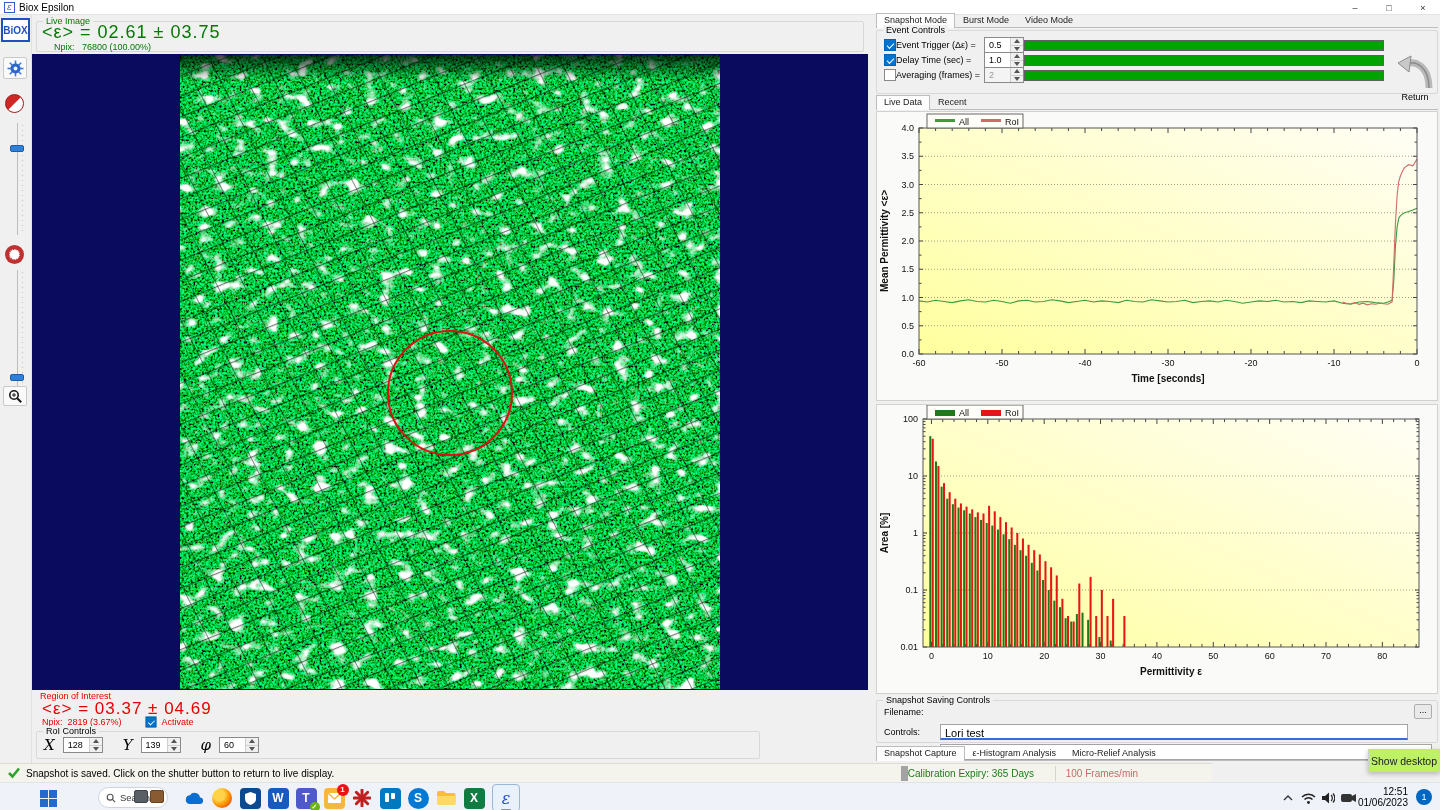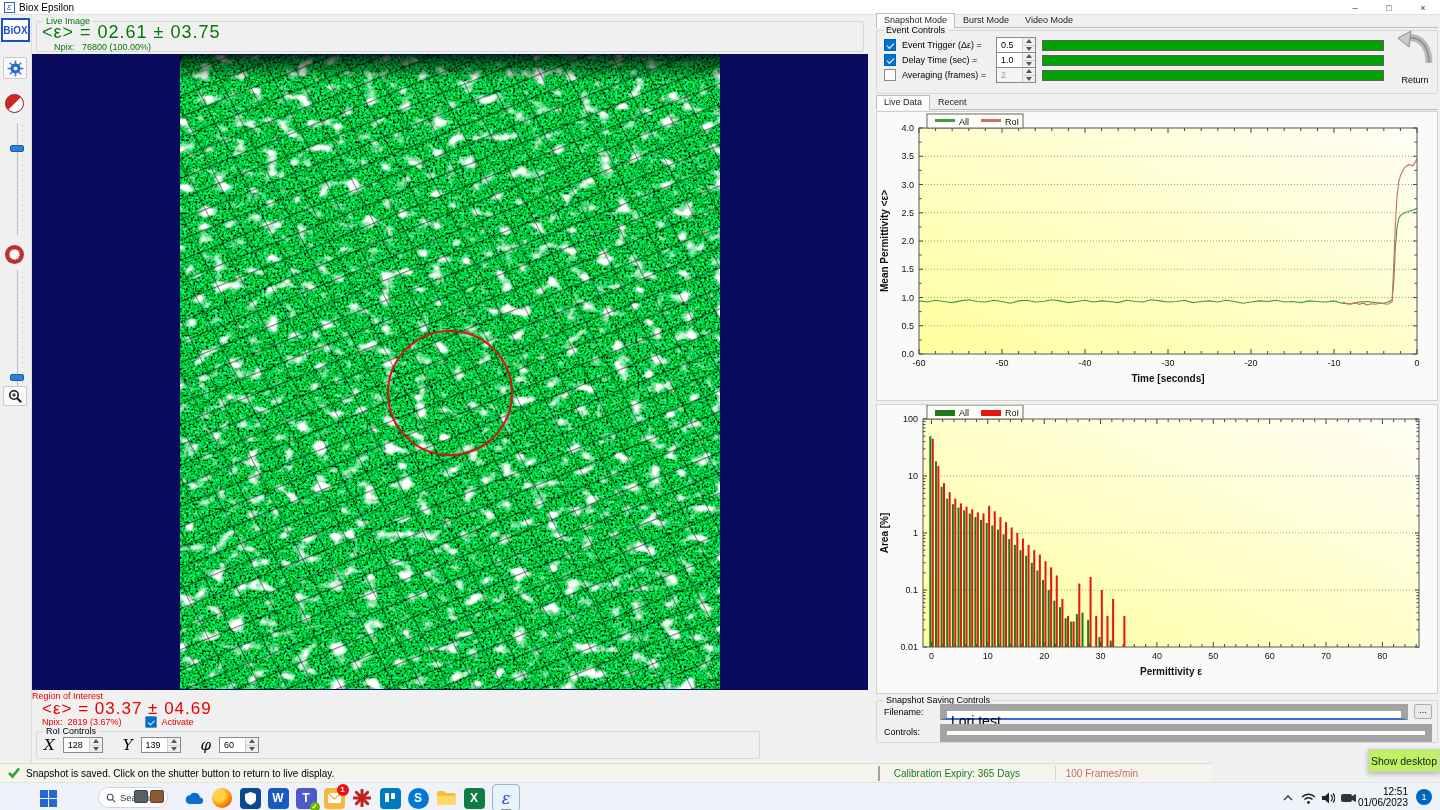--- a/index.html
+++ b/index.html
@@ -59,32 +59,32 @@
   .spinner .btns span:first-child{border-bottom:1px solid #cfcfcf;}
   .tri-up{width:0;height:0;border:3px solid transparent;border-bottom:4px solid #555;margin-top:-3px;}
   .tri-dn{width:0;height:0;border:3px solid transparent;border-top:4px solid #555;margin-bottom:-3px;}
 
   
   .tabstrip{display:flex;align-items:flex-end;border-bottom:1px solid #bcbcbc;height:15px;}
   .tab{font-size:9px;padding:1px 7px 2px 7px;border:1px solid transparent;border-bottom:none;color:#222;white-space:nowrap;}
   .tab.active{background:#fdfdfd;border-color:#bcbcbc;position:relative;top:1px;padding-bottom:3px;}
 
   
-  .ec-row{display:flex;align-items:center;gap:6px;height:16px;}
+  .ec-row{display:flex;align-items:center;height:16px;}
   .ec-label{font-size:9px;width:88px;flex:none;}
   .ec-bar{height:11px;flex:1;background:#00a400;border:1px solid #5f5f5f;}
   .return-btn{display:flex;flex-direction:column;align-items:center;}
 
   
   .chart-panel{background:#fafaf8;border:1px solid #d2d2cc;}
   svg text{font-family:"Liberation Sans",sans-serif;font-size:9px;fill:#111;}
   svg .axlabel{font-size:10px;font-weight:bold;}
 
   
-  .txt{background:#fff;border:7px solid #a3a3a3;font-size:14px;padding:2px 4px;height:16px;}
+  .txt{background:#fff;border:1px solid #a3a3a3;font-size:11px;padding:2px 4px;height:16px;margin-top:20px;}
   .filename{border-bottom:2px solid #3b6bd6;}
   .btn-sm{border:1px solid #adadad;background:#e9e9e9;font-size:9px;text-align:center;border-radius:2px;}
 
   
   .statusbar{left:0;top:763px;width:1212px;height:19px;background:#f4f3ec;border-top:1px solid #dcdcd2;
              display:flex;align-items:center;font-size:10px;}
 
   
   .taskbar{left:0;top:782px;width:1440px;height:28px;background:#eff3f9;border-top:1px solid #dfe4ec;}
   .tb-ico{position:absolute;top:3px;width:24px;height:24px;display:flex;align-items:center;justify-content:center;}
@@ -187,21 +187,21 @@
       <rect width="540" height="634" fill="#031a05"></rect>
       <rect width="540" height="634" filter="url(#greenNoise)"></rect>
       <rect width="540" height="634" filter="url(#hotspots)" style="mix-blend-mode:screen"></rect>
       <rect width="540" height="634" fill="url(#cracks1)" opacity="0.55" style="mix-blend-mode:multiply"></rect>
       <rect width="540" height="634" fill="url(#cracks2)" opacity="0.5" style="mix-blend-mode:multiply"></rect>
       <rect width="540" height="26" fill="url(#vig)"></rect>
       <circle cx="270" cy="338" r="62" fill="none" stroke="#e01010" stroke-width="2"></circle>
     </svg>
   </div>
 
-  <div class="abs small-red" style="left:32px;top:691px;">Region of Interest</div>
+  <div class="abs small-red" style="left:40px;top:691px;">Region of Interest</div>
   <div class="abs reading-red" style="left:42px;top:699px;">&lt;ε&gt; =  03.37  ±  04.69</div>
   <div class="abs" style="left:42px;top:716px;display:flex;align-items:center;gap:5px;">
     <span class="small-red">Npix:</span>
     <span class="small-red">2819 (3.67%)</span>
     <span class="checkbox checked" style="margin-left:18px;transform:scale(0.9);"></span>
     <span class="small-red">Activate</span>
   </div>
 
   <div class="abs groupbox" style="left:36px;top:731px;width:724px;height:28px;">
     <span class="glabel">RoI Controls</span>
@@ -295,21 +295,21 @@
           <span>
             <i class="tri-up"></i>
           </span>
           <span>
             <i class="tri-dn"></i>
           </span>
         </span>
     </span>
     <span class="ec-bar"></span>
   </div>
-  <div class="abs return-btn" style="left:1392px;top:25px;width:46px;gap:8px;">
+  <div class="abs return-btn" style="left:1392px;top:50px;width:46px;">
     <svg width="40" height="42" viewBox="0 0 40 42">
       <path d="M34 38 C34 16 20 10 11 14" fill="none" stroke="#b9b9b9" stroke-width="7"></path>
       <path d="M34 38 C34 16 20 10 11 14" fill="none" stroke="#8b8b8b" stroke-width="1.5" stroke-dasharray="0"></path>
       <polygon points="3,13 16,6 14,22" fill="#c9c9c9" stroke="#8b8b8b" stroke-width="1"></polygon>
     </svg>
     <span style="font-size:9px;">Return</span>
   </div>
 
   <div id="data-tabs" class="abs tabstrip" style="left:876px;top:95px;width:562px;">
       <span class="tab active">Live Data</span>
@@ -734,27 +734,32 @@
 
   <div class="abs groupbox" style="left:876px;top:700px;width:562px;height:43px;">
     <span class="glabel">Snapshot Saving Controls</span>
   </div>
   <div class="abs" style="left:884px;top:707px;font-size:9px;">Filename:</div>
   <div class="abs txt filename" style="left:940px;top:704px;width:468px;">Lori test</div>
   <div class="abs btn-sm" style="left:1414px;top:704px;width:18px;height:15px;">...</div>
   <div class="abs" style="left:884px;top:727px;font-size:9px;">Controls:</div>
   <div class="abs txt" style="left:940px;top:724px;width:492px;"></div>
 
+  <div id="analysis-tabs" class="abs tabstrip" style="left:876px;top:746px;width:562px;">
+      <span class="tab active">Snapshot Capture</span>
+      <span class="tab">ε-Histogram Analysis</span>
+      <span class="tab">Micro-Relief Analysis</span>
+    </div>
 
   <div class="abs statusbar">
     <svg width="12" height="12" viewBox="0 0 12 12" style="margin:0 6px 0 8px;">
       <polyline points="1,6 4.5,9.5 11,1.5" fill="none" stroke="#2da32d" stroke-width="2.6"></polyline>
     </svg>
     <span>Snapshot is saved. Click on the shutter button to return to live display.</span>
-    <span style="position:absolute;right:178px;color:#1a7d1a;border-left:2px solid #a3a3a3;padding:2px 14px;">Calibration Expiry:  365 Days</span>
+    <span style="position:absolute;right:178px;color:#1a7d1a;border-left:7px solid #a3a3a3;padding:2px 0;">Calibration Expiry:  365 Days</span>
     <span style="position:absolute;right:64px;color:#c96a6a;border-left:1px solid #d5d5ca;padding:2px 10px;">100 Frames/min</span>
   </div>
 
   <div class="abs taskbar">
 
     <div class="tb-ico" style="left:36px;">
       <svg width="17" height="17" viewBox="0 0 17 17">
         <rect x="0" y="0" width="8" height="8" fill="#2469cc"></rect>
           <rect x="9" y="0" width="8" height="8" fill="#2469cc"></rect>
         <rect x="0" y="9" width="8" height="8" fill="#2469cc"></rect>

